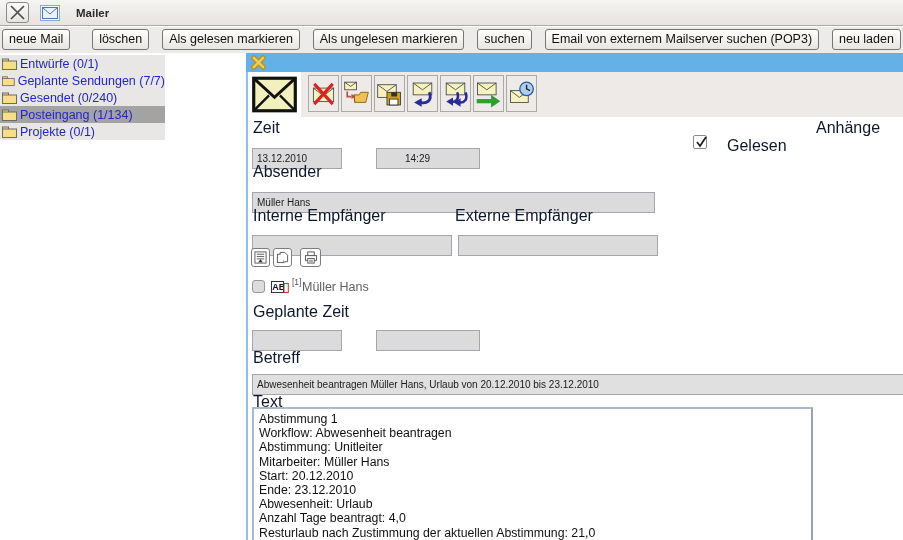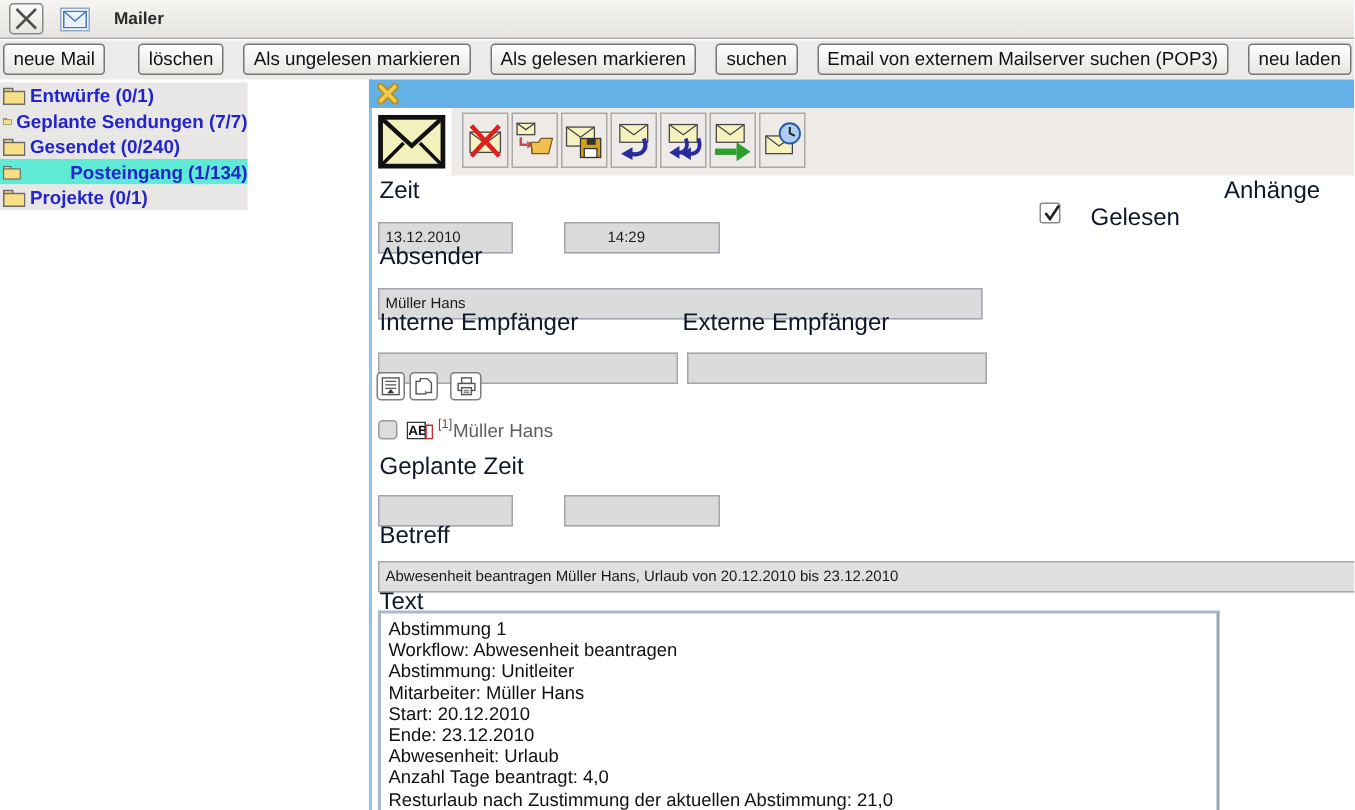--- a/index.html
+++ b/index.html
@@ -21,22 +21,22 @@
   .toolbar { position:absolute; left:0; top:27px; width:903px; height:26px; background:#edebe9;
     display:flex; align-items:flex-start; padding:2px 0 0 2px;justify-content:space-between; }
   .tb-btn { height:21px; border:1px solid #767676; border-radius:3px;
     background:linear-gradient(#fefefe,#e8e6e2); font-size:12.5px; color:#111;
     padding:1px 6px 2px 6px; margin-right:2px; white-space:nowrap; font-family:inherit; }
   .tb-btn.gap { margin-left:9px; }
 
   
   .sidebar { position:absolute; left:0; top:55px; width:165px; }
   .folder-row { height:17px; display:flex; align-items:center; background:#e9e7e5; padding-left:2px; cursor:default; }
-  .folder-row.selected { background:#5eead4;gap:30px; }
-  .folder-row .flabel { font-size:12.5px; color:#2325cc; margin-left:3px; white-space:nowrap;font-weight:bold; }
+  .folder-row.selected { background:#a3a3a3; }
+  .folder-row .flabel { font-size:12.5px; color:#2325cc; margin-left:3px; white-space:nowrap; }
 
   
   .panel-left-border { position:absolute; left:246px; top:53px; width:2px; height:487px; background:#90c2e8; }
   .panel-titlebar { position:absolute; left:246px; top:53px; width:657px; height:19px; background:#63b1e6; }
   .panel-close { position:absolute; left:5px; top:2px; width:15px; height:15px; cursor:default; }
   .panel-strip { position:absolute; left:248px; top:72px; width:655px; height:45px; background:#edeae8; }
   .envelope-pad { position:absolute; left:248px; top:72px; width:53px; height:45px; background:#ffffff; }
   .big-envelope { position:absolute; left:251px; top:74px; }
   .mailbar { position:absolute; left:308px; top:75px; display:flex; }
   .mb-btn { width:31px; height:37px; border:1px solid #a9a9a9; background:#edeae8; margin-right:2px;
@@ -74,22 +74,22 @@
         <rect x="0.5" y="0.5" width="15" height="11" fill="#eaf2fb" stroke="#4878b8"></rect>
         <path d="M0.5 0.5 L8 7 L15.5 0.5" fill="none" stroke="#4878b8"></path>
       </svg>
     </div>
     <div class="app-title">Mailer</div>
   </div>
 
   <div class="toolbar">
     <button class="tb-btn">neue Mail</button>
     <button class="tb-btn gap">löschen</button>
+    <button class="tb-btn">Als gelesen markieren</button>
     <button class="tb-btn">Als ungelesen markieren</button>
-    <button class="tb-btn">Als gelesen markieren</button>
     <button class="tb-btn">suchen</button>
     <button class="tb-btn">Email von externem Mailserver suchen (POP3)</button>
     <button class="tb-btn">neu laden</button>
   </div>
 
   <div class="sidebar">
     <div class="folder-row">
       <svg width="15" height="12" viewBox="0 0 15 12">
         <rect x="0.5" y="1" width="6" height="3" fill="#f8df85" stroke="#6b6b6b"></rect>
         <rect x="0.5" y="3" width="14" height="8.5" fill="#f8df85" stroke="#6b6b6b"></rect>

